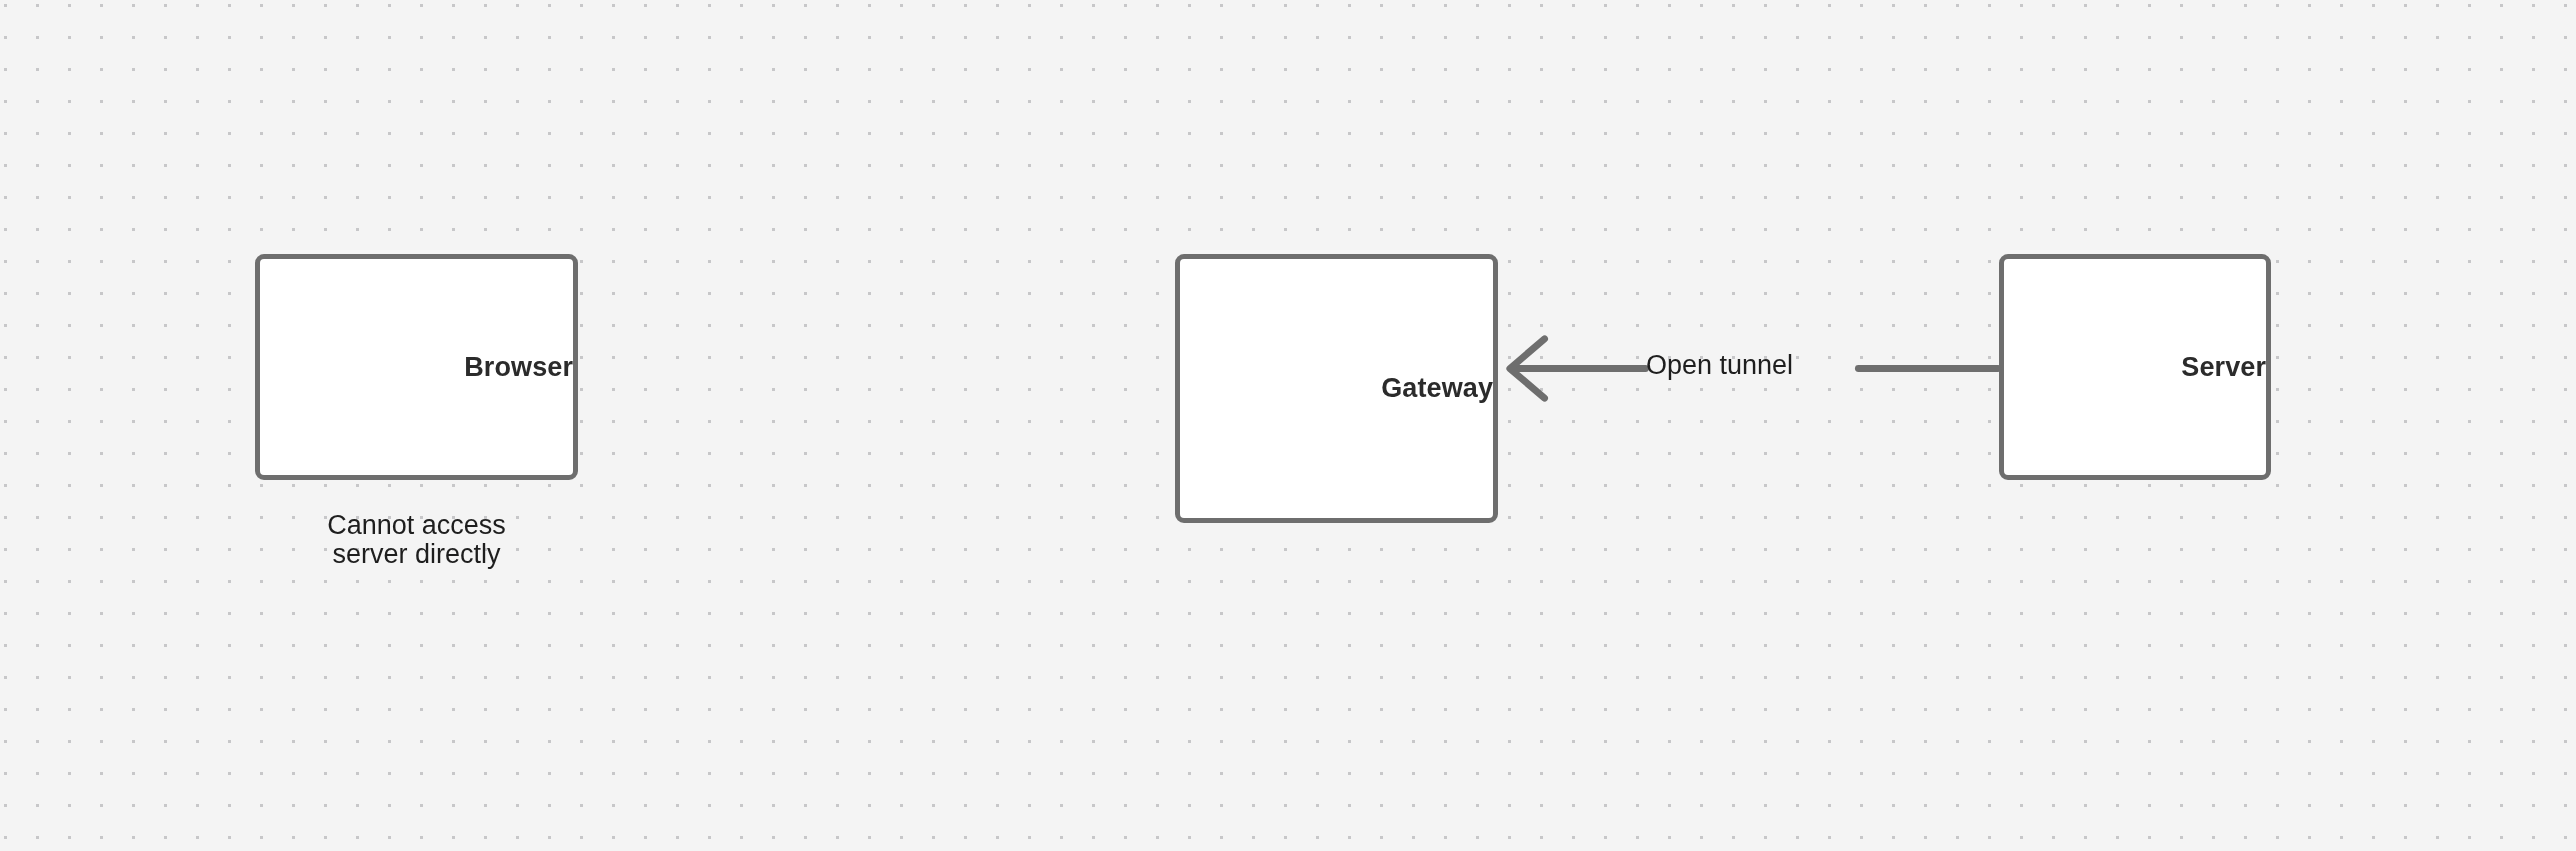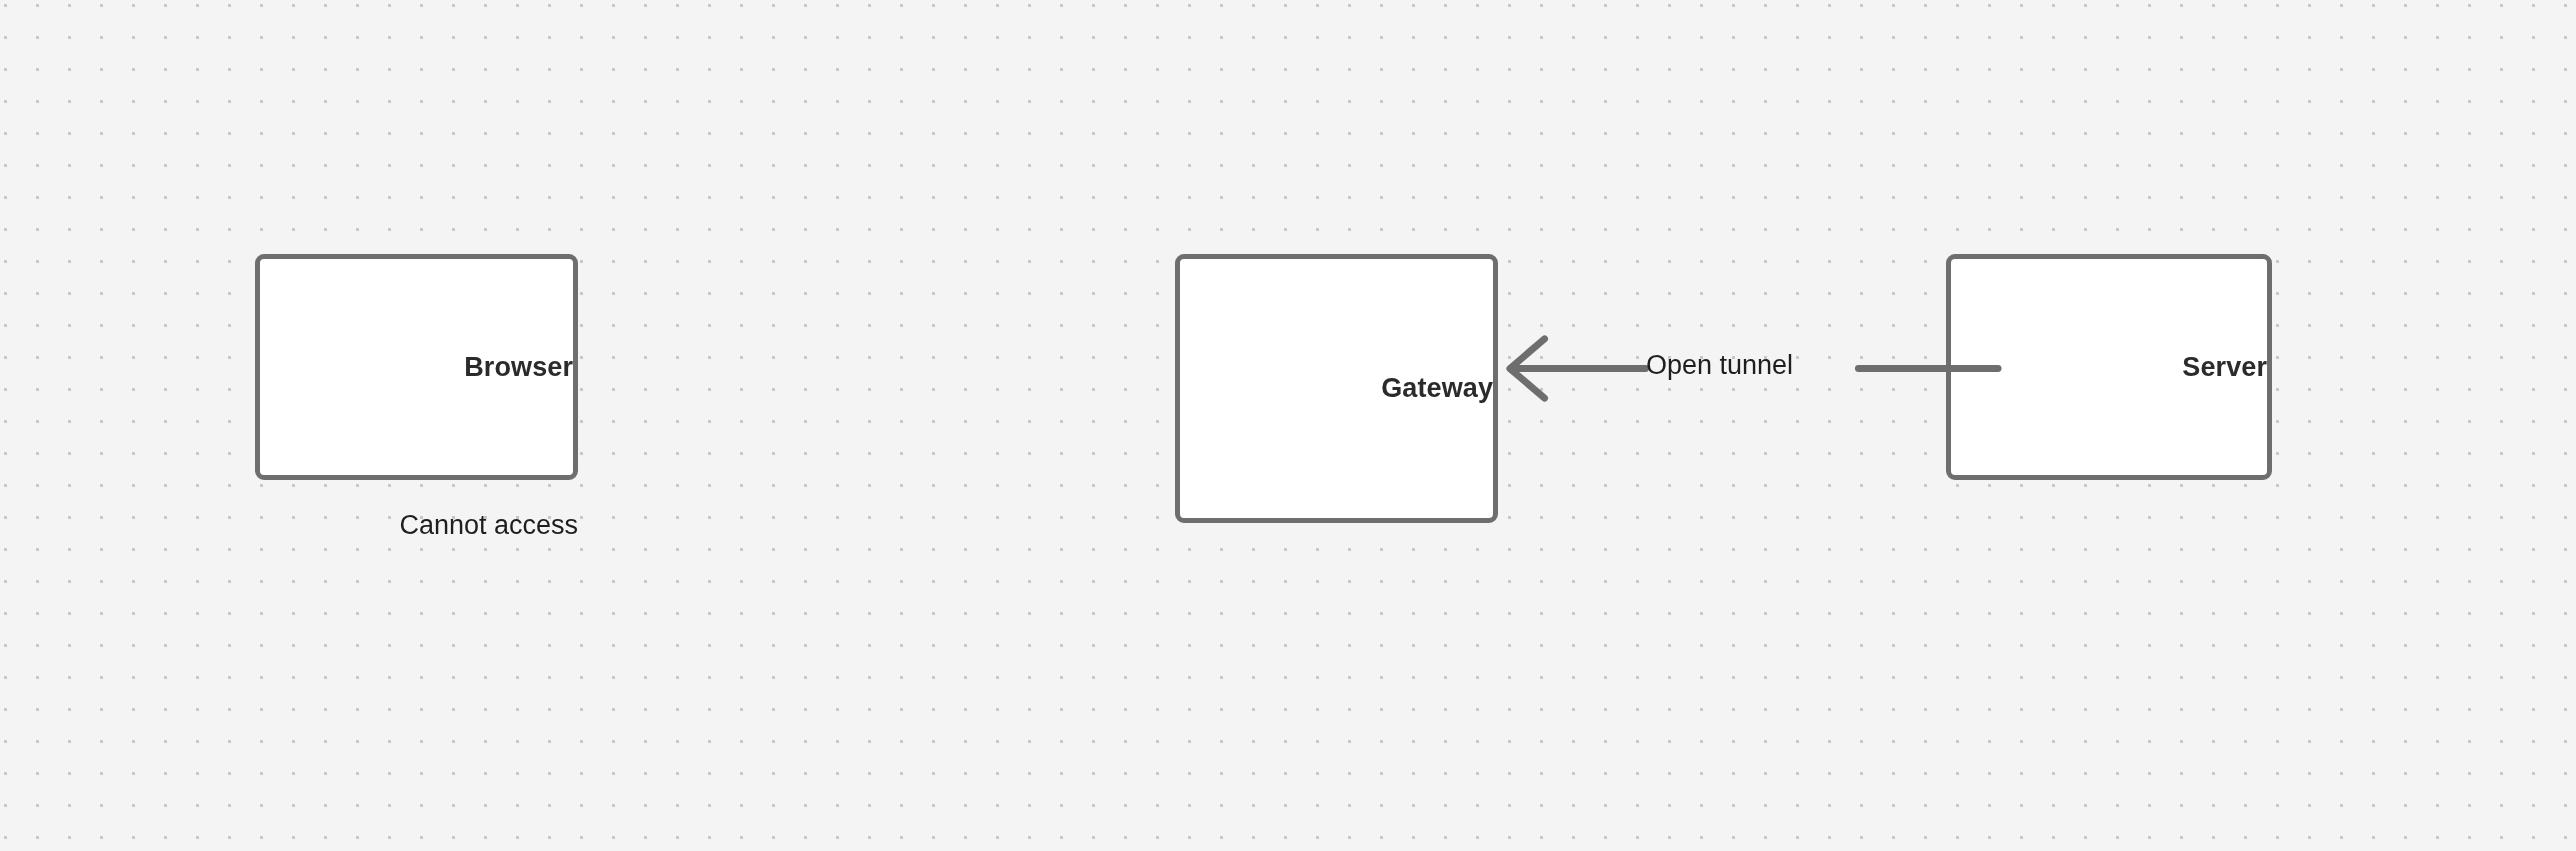--- a/index.html
+++ b/index.html
@@ -42,26 +42,26 @@
     font-size: 27px;
     line-height: 1;
     color: #2b2b2b;
     letter-spacing: 0.1px;
     white-space: nowrap;
     user-select: none;
   }
 
   #node-browser { left: 255px; top: 254px; width: 323px; height: 226px; }
   #node-gateway { left: 1175px; top: 254px; width: 323px; height: 269px; }
-  #node-server  { left: 1946px; top: 254px; width: 326px; height: 226px; }
+  #node-server  { left: 1999px; top: 254px; width: 272px; height: 226px; }
 
   
   .caption {
     position: absolute;
-    text-align: right;
+    text-align: center;
     font-size: 27px;
     line-height: 1.08;
     color: #1e1e1e;
     user-select: none;
   }
   #caption-browser {
     left: 255px;
     top: 511px;
     width: 323px;
   }
@@ -99,20 +99,21 @@
 <body>
 
 <div id="canvas">
 
   <div class="node" id="node-browser">
     <span class="node-label">Browser</span>
   </div>
 
   <div class="caption" id="caption-browser">
     <span class="caption-line">Cannot access</span>
+    <span class="caption-line">server directly</span>
   </div>
 
   <div class="node" id="node-gateway">
     <span class="node-label">Gateway</span>
   </div>
 
   <div class="node" id="node-server">
     <span class="node-label">Server</span>
   </div>
 

